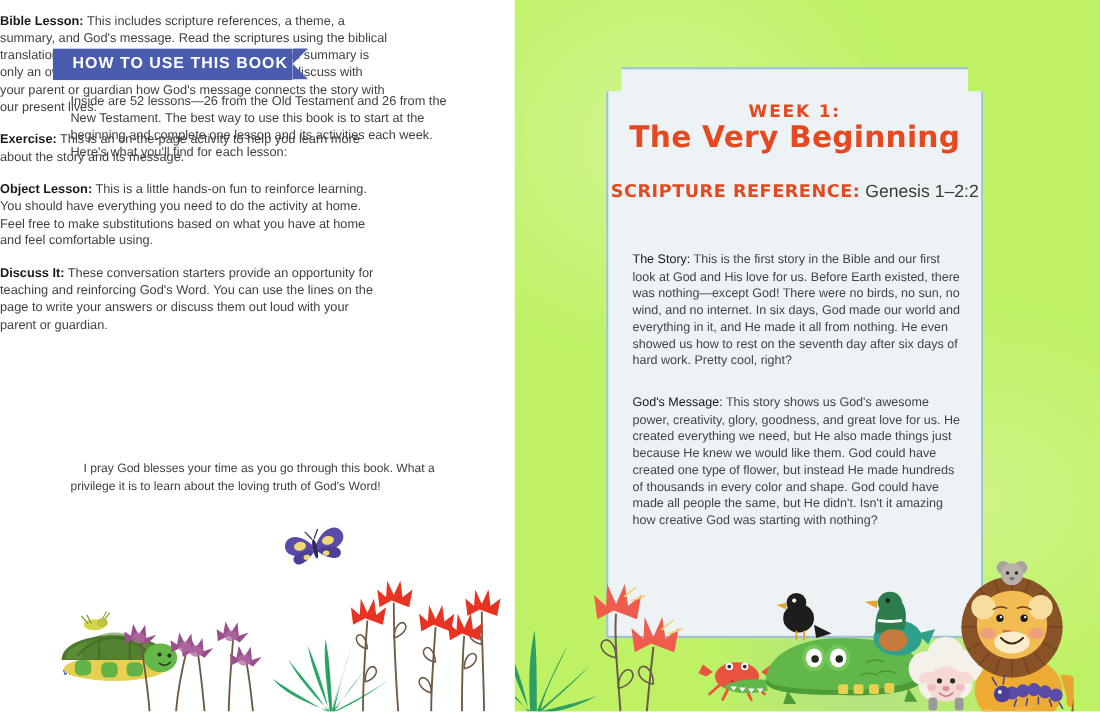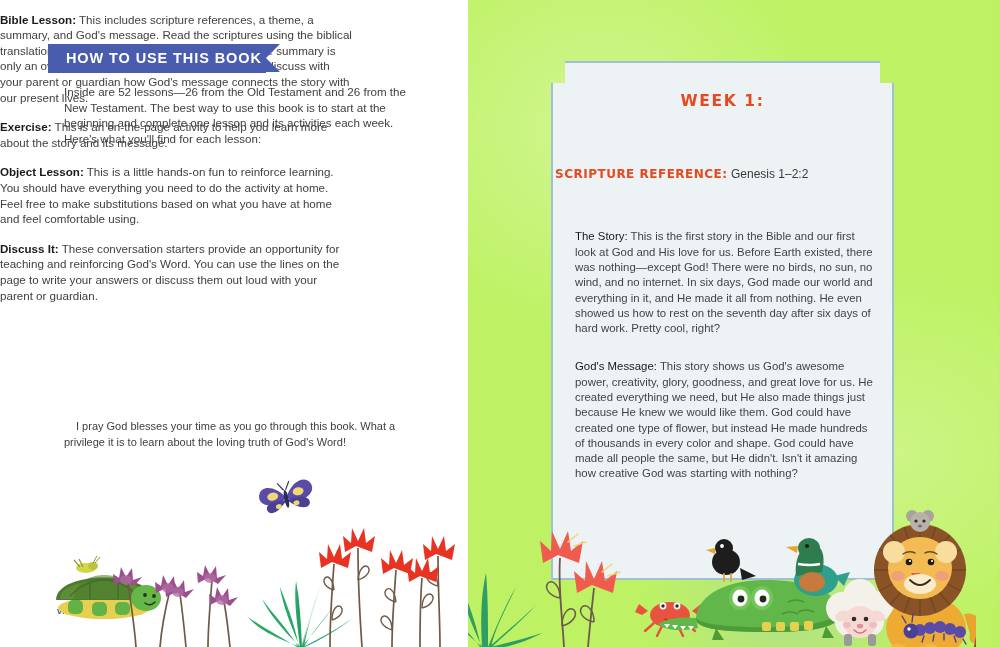--- a/index.html
+++ b/index.html
@@ -172,21 +172,22 @@
     text-align: center;
     color: #e5491f;
     font-size: 27px;
     font-weight: bold;
     letter-spacing: 0.2px;
     font-family: "DejaVu Sans", sans-serif;
   }
   .meta-line {
     position: absolute;
     left: 4px; right: 4px;
-    font-size: 12px;
+    text-align: center;
+    font-size: 16px;
     line-height: 14px;
     color: #3a3a3a;
   }
   .meta-line .k {
     color: #e5491f;
     font-weight: bold;
     letter-spacing: 0.5px;
     font-family: "DejaVu Sans", sans-serif;
   }
   #meta-scripture { top: 106px; }
@@ -351,20 +352,21 @@
     </svg>
   </div>
 
   <div id="right-page">
     <div id="paper-tex"></div>
 
     <div id="lesson-card"></div>
 
     <div id="card-inner">
       <div id="week-label">WEEK 1:</div>
+      <div id="lesson-title">The Very Beginning</div>
 
       <div class="meta-line" id="meta-scripture">
         <span class="k">SCRIPTURE REFERENCE:</span><span> Genesis 1–2:2</span>
       </div>
 
       <p class="rp-para" id="story-para">
         <b>The Story:</b><span> This is the first story in the Bible and our first look at God and His love for us. Before Earth existed, there was nothing—except God! There were no birds, no sun, no wind, and no internet. In six days, God made our world and everything in it, and He made it all from nothing. He even showed us how to rest on the seventh day after six days of hard work. Pretty cool, right?</span>
       </p>
 
       <p class="rp-para" id="message-para">

